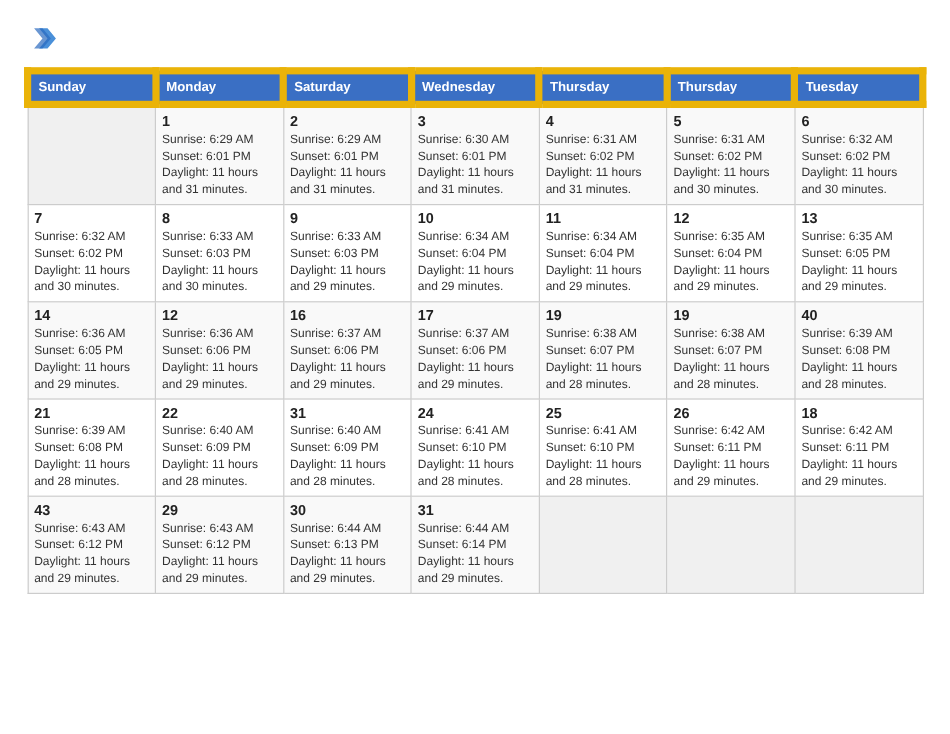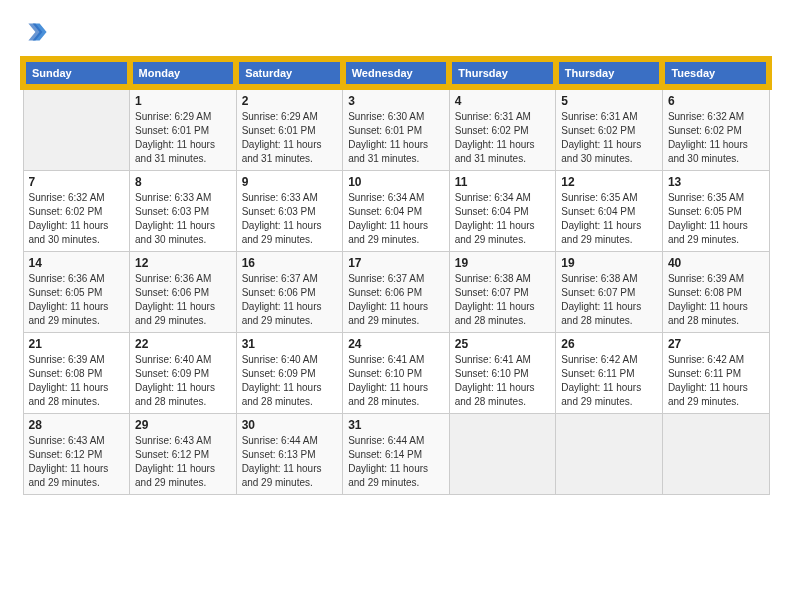--- a/index.html
+++ b/index.html
@@ -312,30 +312,30 @@
 and 28 minutes.</div>
           </td>
           <td>
             <div class="day-number">26</div>
             <div class="day-info" style="white-space: pre-line;">Sunrise: 6:42 AM
 Sunset: 6:11 PM
 Daylight: 11 hours
 and 29 minutes.</div>
           </td>
           <td>
-            <div class="day-number">27</div>
+            <div class="day-number">18</div>
             <div class="day-info" style="white-space: pre-line;">Sunrise: 6:42 AM
 Sunset: 6:11 PM
 Daylight: 11 hours
 and 29 minutes.</div>
           </td>
         </tr>
         <tr>
           <td>
-            <div class="day-number">28</div>
+            <div class="day-number">43</div>
             <div class="day-info" style="white-space: pre-line;">Sunrise: 6:43 AM
 Sunset: 6:12 PM
 Daylight: 11 hours
 and 29 minutes.</div>
           </td>
           <td>
             <div class="day-number">29</div>
             <div class="day-info" style="white-space: pre-line;">Sunrise: 6:43 AM
 Sunset: 6:12 PM
 Daylight: 11 hours

